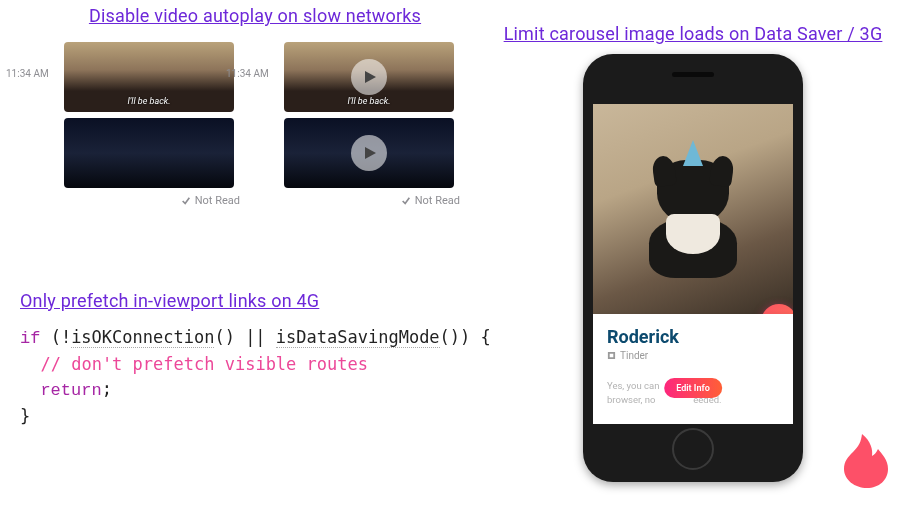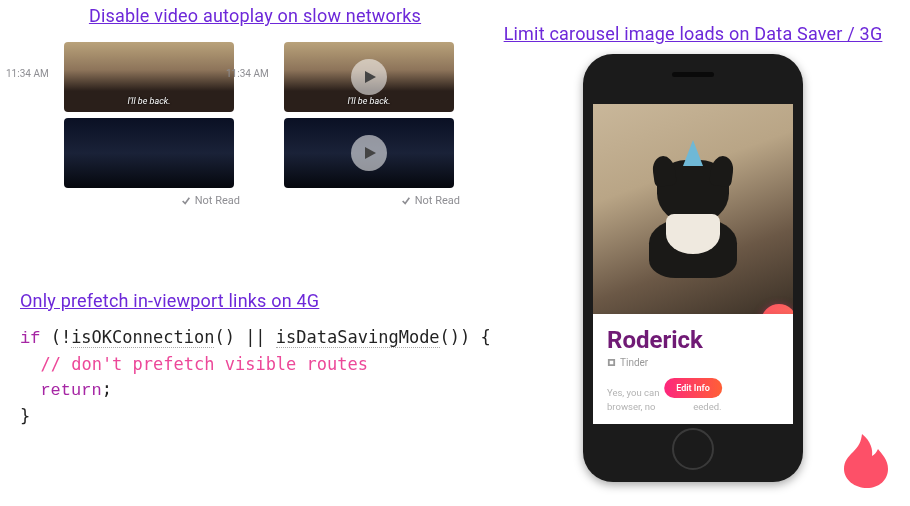--- a/index.html
+++ b/index.html
@@ -70,21 +70,21 @@
   .photo{flex:0 0 210px;background:linear-gradient(160deg,#c9b79a 0%, #b9a586 35%, #6b5846 70%, #3a3026 100%);position:relative;}
   .dog{position:absolute;left:50%;top:52%;transform:translate(-50%,-50%);width:110px;height:130px;}
   .dog-head{width:72px;height:64px;background:#1a1917;border-radius:40% 40% 48% 48%;margin:12px auto 0;position:relative;}
   .dog-ear{position:absolute;top:-4px;width:22px;height:30px;background:#1a1917;border-radius:50% 50% 20% 20%;}
   .dog-ear.l{left:-4px;transform:rotate(-8deg);}
   .dog-ear.r{right:-4px;transform:rotate(8deg);}
   .dog-hat{position:absolute;top:-20px;left:50%;transform:translateX(-50%);width:0;height:0;border-left:10px solid transparent;border-right:10px solid transparent;border-bottom:26px solid #6fb8d6;}
   .dog-body{width:88px;height:60px;background:#1a1917;border-radius:42% 42% 30% 30%;margin:-6px auto 0;position:relative;}
   .scarf{position:absolute;top:-4px;left:50%;transform:translateX(-50%);width:54px;height:40px;background:#efe9df;border-radius:8px 8px 50% 50%;}
   .cardinfo{flex:1;background:#fff;padding:12px 14px 10px 14px;position:relative;box-shadow:0 -1px 4px rgba(0,0,0,0.06);}
-  .cardname{font-size:24px;font-weight:700;color:#701a75;}
+  .cardname{font-size:18px;font-weight:700;color:#0c4a6e;}
   .cardsub{font-size:10px;color:#9a9a9a;margin-top:3px;display:flex;align-items:center;gap:4px;}
   .cardsub svg{width:9px;height:9px;stroke:#9a9a9a;fill:none;stroke-width:2;}
   .cardmsg{font-size:9.5px;color:#b3b3b3;margin-top:18px;line-height:1.4;}
   .fab{position:absolute;right:-4px;top:200px;width:36px;height:36px;border-radius:50%;background:linear-gradient(145deg,#fd5463,#ff7854);box-shadow:0 2px 8px rgba(253,41,123,0.5);display:flex;align-items:center;justify-content:center;}
   .fab svg{width:14px;height:14px;fill:#fff;}
   .pill{position:absolute;left:50%;bottom:26px;transform:translateX(-50%);background:linear-gradient(90deg,#fd267d,#ff6036);color:#fff;font-size:9px;font-weight:600;padding:5px 12px;border-radius:999px;}
 
   .flame{position:absolute;right:20px;bottom:18px;width:46px;height:54px;}
   .flame svg{width:100%;height:100%;}
 </style>

